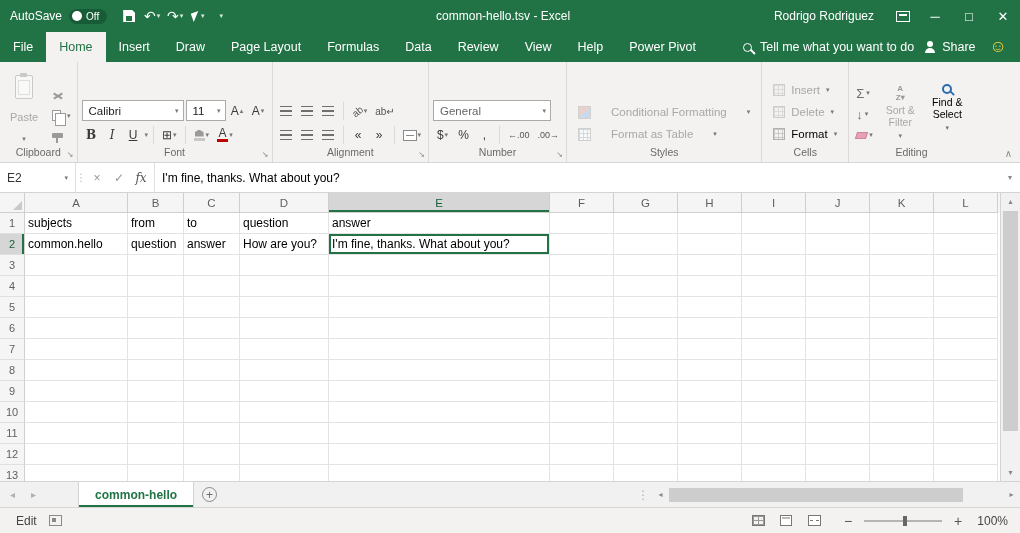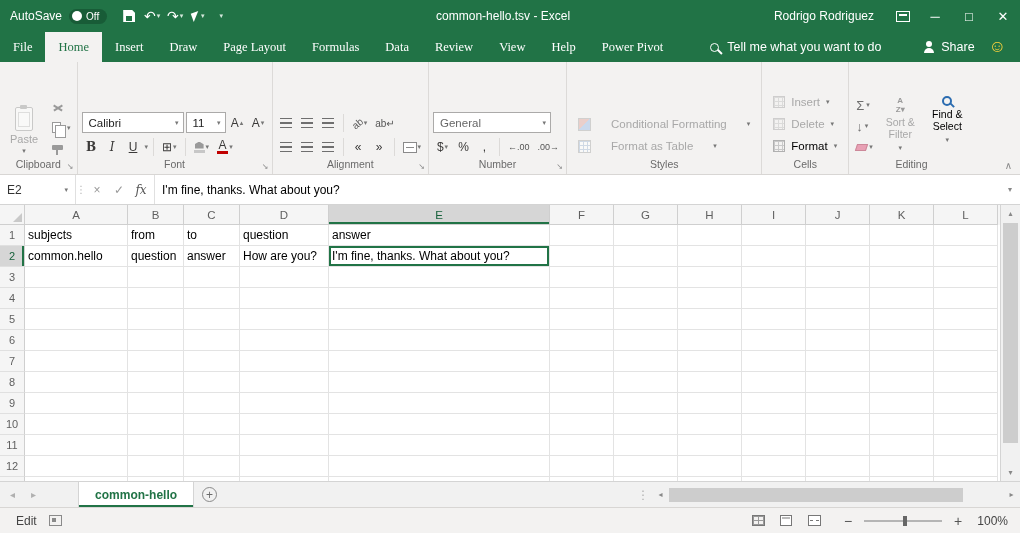--- a/index.html
+++ b/index.html
@@ -20,21 +20,21 @@
   .tb-title{flex:1;text-align:center;white-space:nowrap;font-size:12px;}
   .tb-right{display:flex;align-items:center;}
   .tb-user{margin-right:14px;white-space:nowrap;}
   .ic-ribbonopt{width:14px;height:11px;border:1px solid #fff;position:relative;display:inline-block;}
   .ic-ribbonopt::after{content:"";position:absolute;top:2px;left:2px;right:2px;height:2px;background:#fff;}
   .tb-iconbtn{width:30px;height:32px;display:flex;align-items:center;justify-content:center;cursor:pointer;}
   .win-btn{width:34px;height:32px;display:flex;align-items:center;justify-content:center;font-size:13px;cursor:pointer;}
 
   
   .menubar{flex:0 0 30px;background:#217346;display:flex;align-items:stretch;color:#fff;font-size:12.5px;}
-  .menu-tabs{display:flex;align-items:stretch;font-family:Liberation Serif, serif;}
+  .menu-tabs{display:flex;align-items:stretch;}
   .mtab{display:flex;align-items:center;padding:0 13px;cursor:pointer;white-space:nowrap;}
   .mtab.active{background:#f3f2f1;color:#217346;}
   .tellme{display:flex;align-items:center;gap:8px;margin-left:34px;cursor:text;white-space:nowrap;}
   .mag{width:9px;height:9px;border:1.5px solid #fff;border-radius:50%;position:relative;display:inline-block;}
   .mag::after{content:"";position:absolute;width:6px;height:1.5px;background:#fff;right:-5px;bottom:-2px;transform:rotate(45deg);}
   .share{display:flex;align-items:center;gap:6px;margin-left:auto;padding:0 10px;cursor:pointer;}
   .ic-person{width:12px;height:12px;position:relative;display:inline-block;}
   .ic-person::before{content:"";position:absolute;top:0;left:3px;width:6px;height:6px;border-radius:50%;background:#fff;}
   .ic-person::after{content:"";position:absolute;bottom:0;left:1px;width:10px;height:5px;border-radius:5px 5px 0 0;background:#fff;}
   .smiley{display:flex;align-items:center;padding:0 14px 0 4px;color:#ffd43b;font-size:17px;cursor:pointer;}
@@ -42,21 +42,21 @@
   
   .ribbon{flex:0 0 96px;background:#f3f2f1;border-bottom:1px solid #d8d6d4;display:flex;position:relative;}
   .rgroup{display:flex;flex-direction:column;border-right:1px solid #dcdad8;position:relative;padding:1px 1px 0 1px;}
   .rg-content{flex:1;display:flex;align-items:flex-end;}
   .rg-footer{height:17px;font-size:10.5px;color:#6a6a6a;text-align:center;padding:1px 12px 0 12px;position:relative;white-space:nowrap;}
   .launcher{position:absolute;right:2px;bottom:3px;font-size:8px;color:#8a8a8a;line-height:8px;cursor:pointer;}
   .caret{font-size:7px;color:#777;}
   .disabled{color:#a8a8a8 !important;}
   .dim{opacity:.55;}
 
-  .paste-btn{width:46px;display:flex;flex-direction:column;align-items:center;gap:2px;padding:12px 2px 2px;font-size:11px;cursor:pointer;margin-top:32px;}
+  .paste-btn{width:46px;display:flex;flex-direction:column;align-items:center;gap:12px;padding:12px 2px 2px;font-size:11px;cursor:pointer;}
   .ic-clipboard{width:18px;height:24px;border:1.5px solid #a8a8a8;border-radius:2px;background:#fdfdfd;position:relative;}
   .ic-clipboard::before{content:"";position:absolute;top:-3px;left:4px;width:7px;height:4px;background:#a8a8a8;border-radius:1px;}
   .ic-clipboard::after{content:"";position:absolute;top:4px;left:2px;right:2px;bottom:3px;background:#fff;border:1px solid #cecece;}
   .mini-col{display:flex;flex-direction:column;gap:1px;padding:5px 2px 0 2px;}
   .mini{height:19px;display:flex;align-items:center;gap:3px;padding:0 3px;cursor:pointer;font-size:11px;color:#9a9a9a;}
   .ic-cut{position:relative;width:12px;height:12px;display:inline-block;}
   .ic-cut::before,.ic-cut::after{content:"";position:absolute;left:1px;top:5px;width:10px;height:1.5px;background:#9a9a9a;}
   .ic-cut::before{transform:rotate(32deg);}
   .ic-cut::after{transform:rotate(-32deg);}
   .ic-copy{position:relative;width:9px;height:11px;display:inline-block;border:1px solid #9a9a9a;background:#fff;margin-right:3px;}

